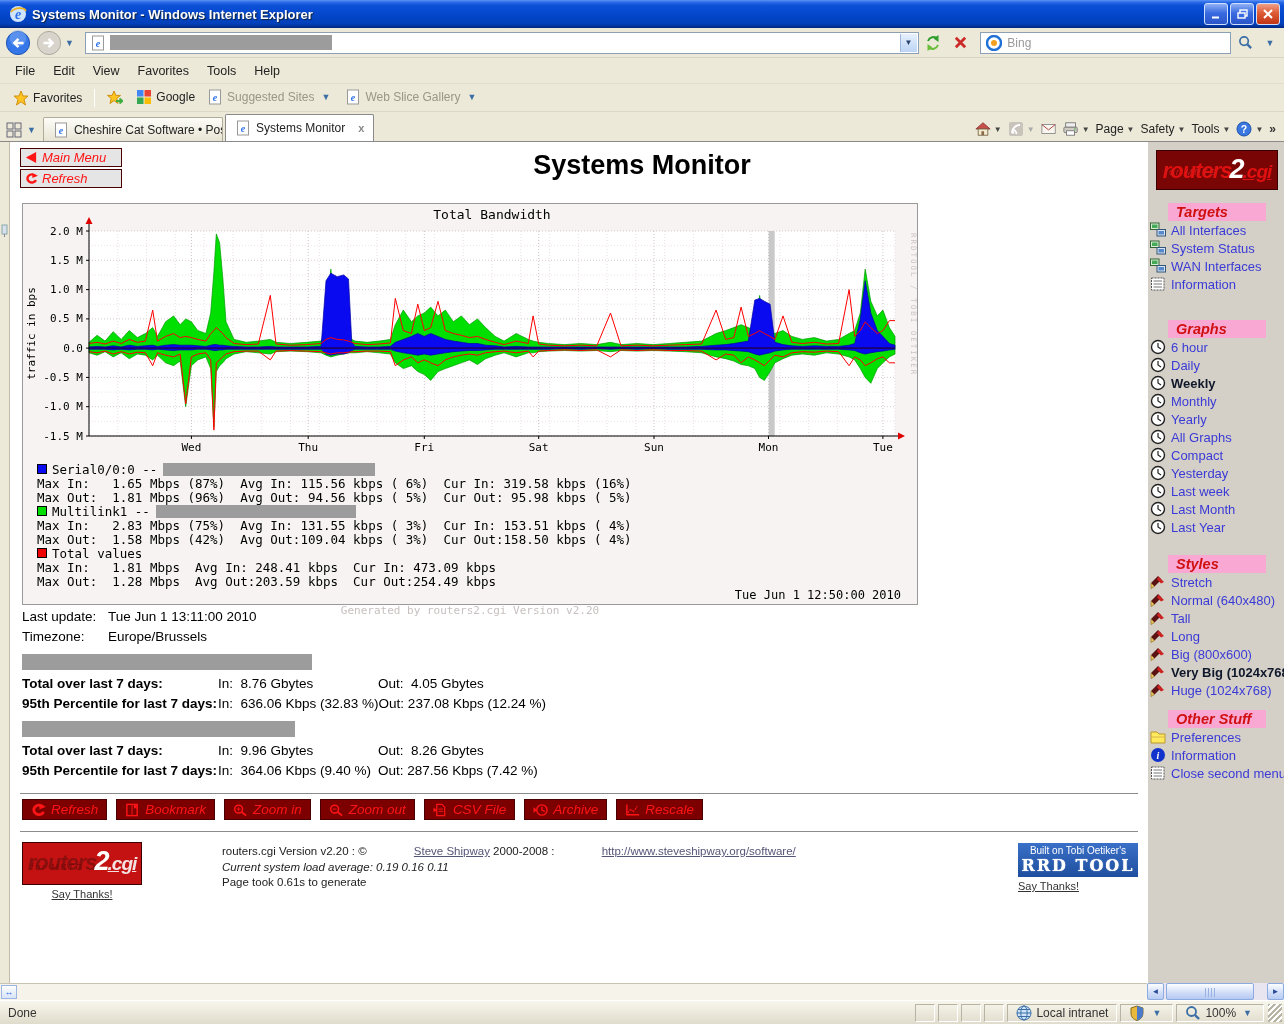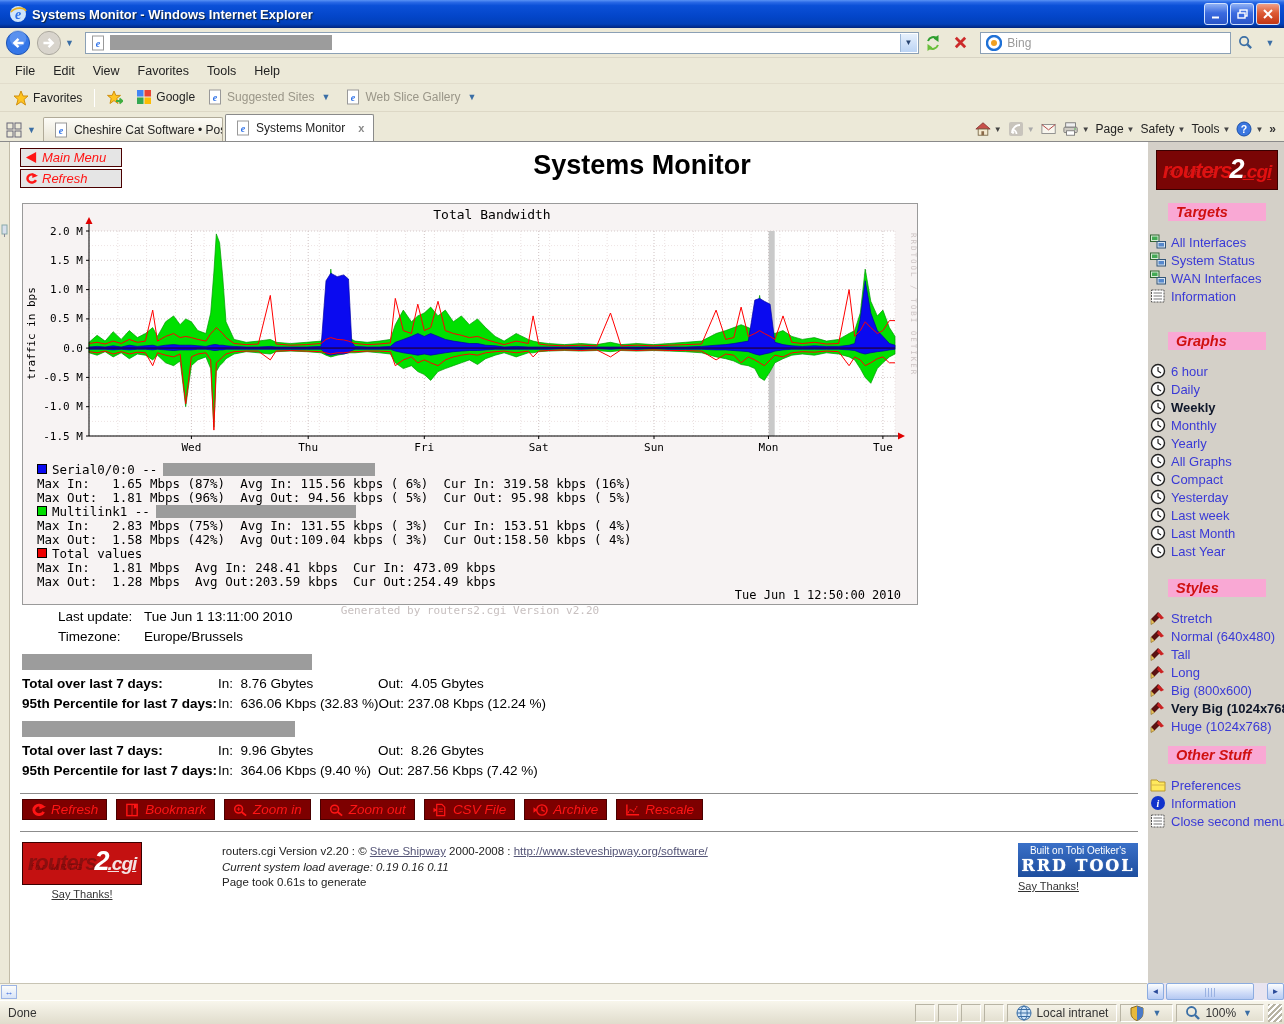--- a/index.html
+++ b/index.html
@@ -89,21 +89,21 @@
   .leg-head { display:flex; align-items:center; height:14px; white-space:pre; }
   .leg-sq { width:10px; height:10px; border:1px solid #000; display:inline-block; margin-right:5px; }
   .leg-line { height:14px; white-space:pre; }
   .leg-redact { height:13px; background:#9c9c9c; display:inline-block; margin-left:6px; }
   .g-stamp { text-align:right; padding-right:16px; font-family:"DejaVu Sans Mono", monospace; font-size:12px; height:16px; }
   .g-gen { text-align:center; font-family:"DejaVu Sans Mono", monospace; font-size:11px; color:#c8c0c0; }
 
   
   .stats { position:absolute; left:22px; top:467px; width:1110px; font-size:13.5px; color:#000; }
   .stat-line { height:20px; white-space:pre; }
-  .stat-line .lbl { display:inline-block; min-width:86px;margin-left:36px; }
+  .stat-line .lbl { display:inline-block; min-width:86px; }
   .redact-bar { background:#9c9c9c; height:16px; margin:5px 0 6px 0; }
   .stat-row { height:20px; white-space:pre; }
   .stat-row .st-label { font-weight:bold; display:inline-block; width:196px; }
   .stat-row .st-in { display:inline-block; min-width:160px; }
 
   .hr1 { position:absolute; left:20px; width:1118px; height:0; border-top:1px solid #8c8c8c; border-bottom:1px solid #fff; }
 
   
   .btnrow { position:absolute; left:22px; top:657px; display:flex; gap:9px; }
   .abtn { height:21px; background:#7d0000; border:1px solid #4a0000; display:flex; align-items:center;
@@ -117,39 +117,39 @@
   .r2logo .w2 { font-size:27px; color:#fff; margin:0 -2px; font-style:italic; }
   .r2logo .w3 { font-size:19px; letter-spacing:-1px;text-decoration:underline; }
   .r2logo .tag { position:absolute; left:8px; bottom:12px; font-size:8.5px; letter-spacing:2px; color:#cc2020; font-weight:normal; }
   .footer-logo { position:absolute; left:22px; top:700px; width:120px; height:43px; }
   .footer-logo .r2logo { width:120px; height:43px; background:#c41111; }
   .footer-logo .r2logo .w1 { color:#8a0f0f; }
   .footer-logo .r2logo .w3 { color:#f4e2e2; }
   .footer-logo .r2logo .tag { color:#7a0808; }
   .saythanks { font-size:11px; color:#333; text-decoration:underline; text-align:center; display:block; margin-top:3px; }
   .footer-text { position:absolute; left:222px; top:702px; font-size:11.5px; color:#222; line-height:15.5px; }
-  .footer-text .lnk { color:#555577; text-decoration:underline; }
+  .footer-text .lnk { color:#555577; text-decoration:underline;margin-left:44px; }
   .footer-text .ital { font-style:italic; }
   .rrdlogo { position:absolute; left:1018px; top:701px; width:120px; }
   .rrdbox { width:120px; height:34px; background:linear-gradient(180deg,#3a70c8,#1e4e9e); color:#fff; text-align:center; padding-top:2px; }
   .rrdbox .l1 { font-size:10px; }
   .rrdbox .l2 { font-size:16px; font-weight:bold; letter-spacing:2px; font-family:"DejaVu Serif", serif; text-shadow:0 0 1px #fff; }
   .rrdlogo .saythanks { text-align:left; }
 
   
   .sidebar { position:absolute; right:0; top:0; bottom:0; width:137px; background:#d4d0c8;
     border-left:1px solid #fff; overflow:hidden; }
   .side-logo { margin:8px 0 0 8px; width:122px; height:40px; }
   .side-banner { margin-left:20px; width:98px; background:#f9a8d4; color:#d01010; font-style:italic;
     font-weight:bold; font-size:14.5px; height:18px; padding:0 0 0 8px; line-height:18px; }
   .side-item { display:flex; align-items:center; gap:5px; height:18px; padding-left:2px;
     font-size:13px; color:#3a3ad6; white-space:nowrap; }
   .side-item.current { color:#0f172a; font-weight:bold; }
   .m-top13 { margin-top:13px; } .m-top27 { margin-top:27px; } .m-top19 { margin-top:19px; } .m-top11 { margin-top:11px; }
-  .sec-items { margin-top:12px; }
+  .sec-items { margin-top:0; }
 
   
   .hscroll { position:absolute; left:0; top:983px; right:0; height:17px; }
   .hs-main { position:absolute; left:0; top:0; bottom:0; right:137px; background:#f6f4ea; border-top:1px solid #c8c4b4; }
   .hs-main .mini { position:absolute; left:1px; top:1px; width:16px; height:14px; background:linear-gradient(180deg,#fdfdfb,#d8e4f8);
     border:1px solid #9cb4e4; color:#3a6ae0; font-size:9px; display:flex; align-items:center; justify-content:center; }
   .hs-side { position:absolute; right:0; top:0; bottom:0; width:137px; background:#e8e4f0; }
   .sb-arrow { position:absolute; top:0; width:17px; height:17px; background:linear-gradient(180deg,#fdfefe,#cfdcf8 60%,#b8ccf4);
     border:1px solid #8cace0; border-radius:2px; color:#2a4a9a; font-size:8px; display:flex; align-items:center; justify-content:center; }
   .sb-thumb { position:absolute; left:19px; top:0; width:88px; height:17px; border:1px solid #8cace0; border-radius:2px;

